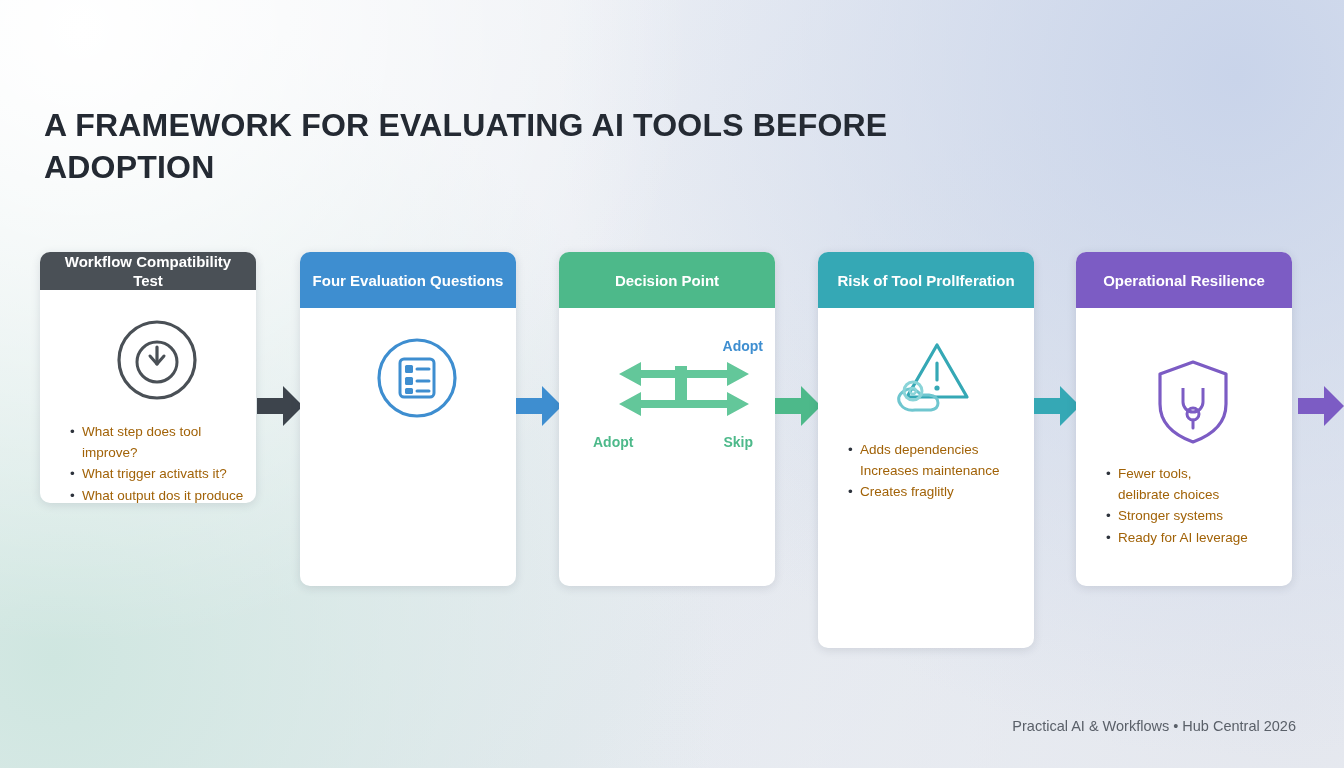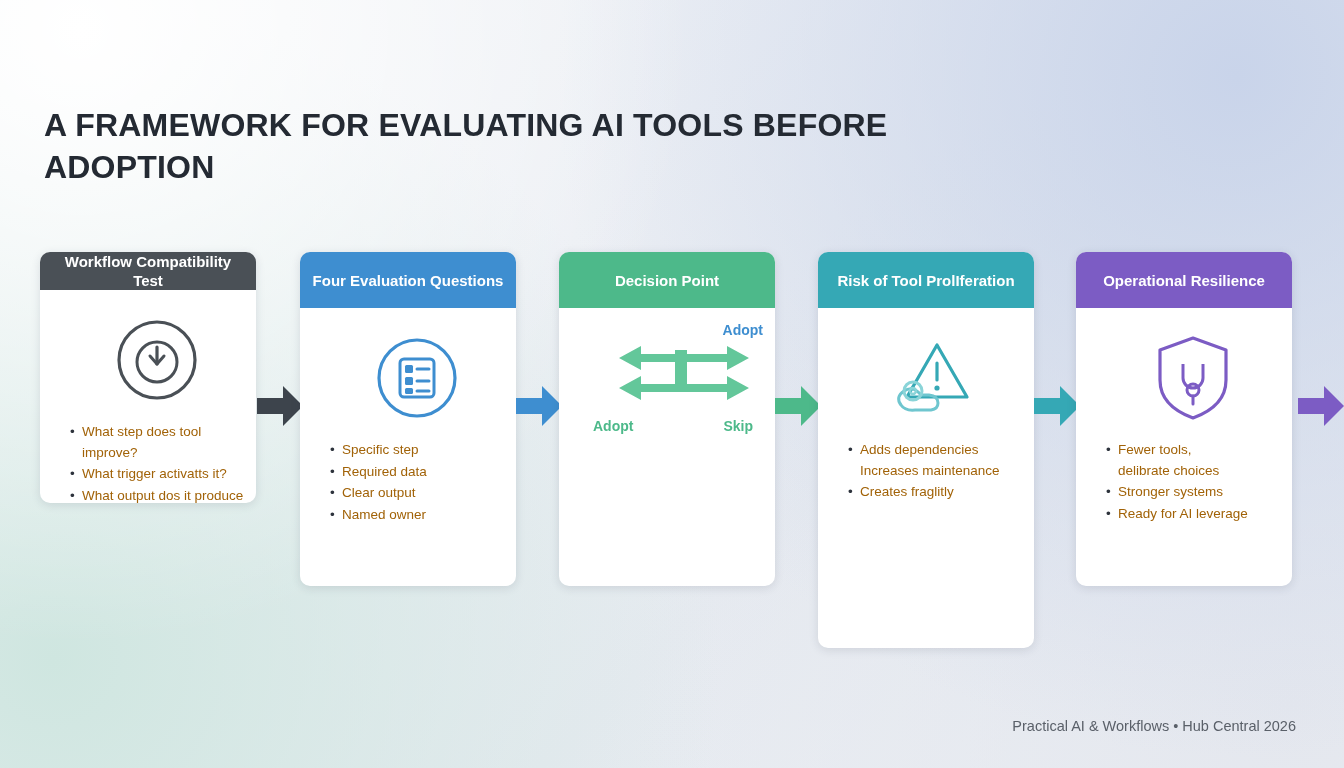--- a/index.html
+++ b/index.html
@@ -96,23 +96,23 @@
   }
   .bullet::before {
     content: "\2022";
     position: absolute;
     left: 2px;
     top: 0;
     color: #2d333c;
   }
   .card-1 { left: 0px;    height: 251px; }
   .card-2 { left: 260px;  height: 334px; }
-  .card-3 { left: 519px;  height: 334px; }
+  .card-3 { left: 519px;  height: 334px; gap: 16px; }
   .card-4 { left: 778px;  height: 396px; }
-  .card-5 { left: 1036px; height: 334px; }
+  .card-5 { left: 1036px; height: 334px; gap: 24px; }
 
   .arrow {
     position: absolute;
     top: 134px;
     width: 46px;
     height: 40px;
   }
   .a1 { left: 217px; }
   .a2 { left: 476px; }
   .a3 { left: 735px; }
@@ -175,26 +175,20 @@
           <svg width="86" height="86" viewBox="0 0 86 86">
             <circle cx="43" cy="43" r="38" fill="none" stroke="#3e8ed0" stroke-width="3.2"></circle>
             <rect x="26" y="24" width="34" height="38" rx="4" fill="none" stroke="#3e8ed0" stroke-width="3"></rect>
             <rect x="31" y="30" width="8" height="8" rx="1.5" fill="#3e8ed0"></rect>
             <rect x="31" y="42" width="8" height="8" rx="1.5" fill="#3e8ed0"></rect>
             <rect x="31" y="53" width="8" height="6" rx="1.5" fill="#3e8ed0"></rect>
             <line x1="43" y1="34" x2="55" y2="34" stroke="#3e8ed0" stroke-width="3" stroke-linecap="round"></line>
             <line x1="43" y1="46" x2="55" y2="46" stroke="#3e8ed0" stroke-width="3" stroke-linecap="round"></line>
             <line x1="43" y1="56" x2="55" y2="56" stroke="#3e8ed0" stroke-width="3" stroke-linecap="round"></line>
           </svg>
-        </div>
-        <div class="bullets">
-          <div class="bullet">Specific step</div>
-          <div class="bullet">Required data</div>
-          <div class="bullet">Clear output</div>
-          <div class="bullet">Named owner</div>
         </div>
       </div>
     </div>
 
     <div class="arrow a2">
       <svg width="46" height="40" viewBox="0 0 46 40">
         <path d="M0 12 H26 V0 L46 20 L26 40 V28 H0 Z" fill="#3e8ed0"></path>
       </svg>
     </div>
 

